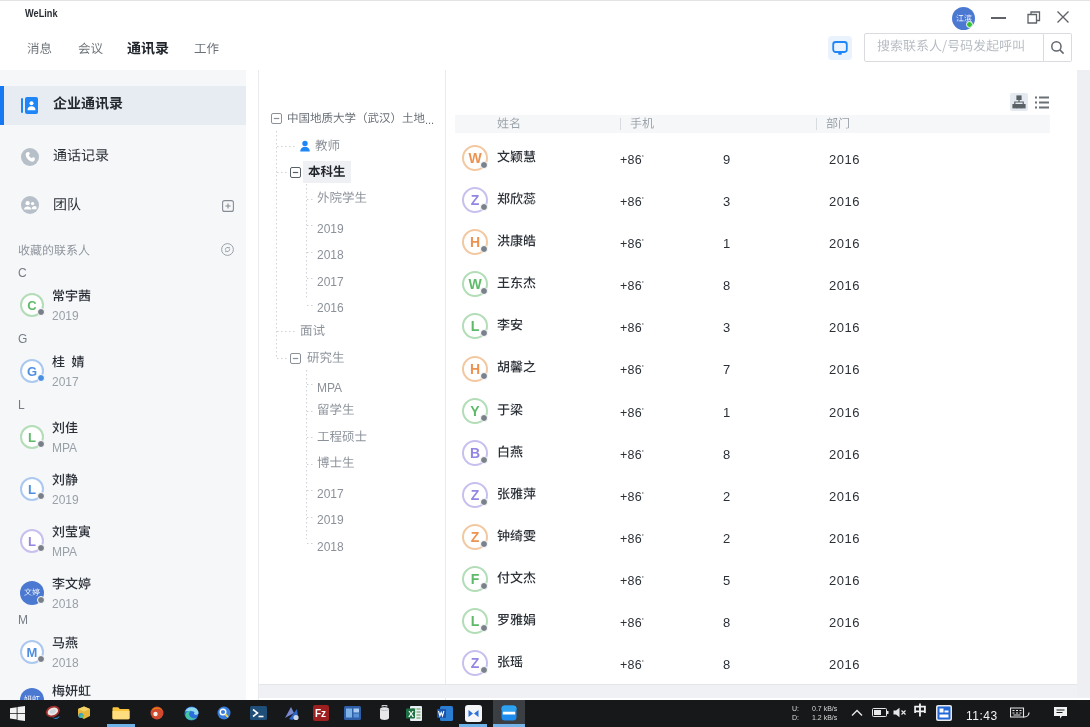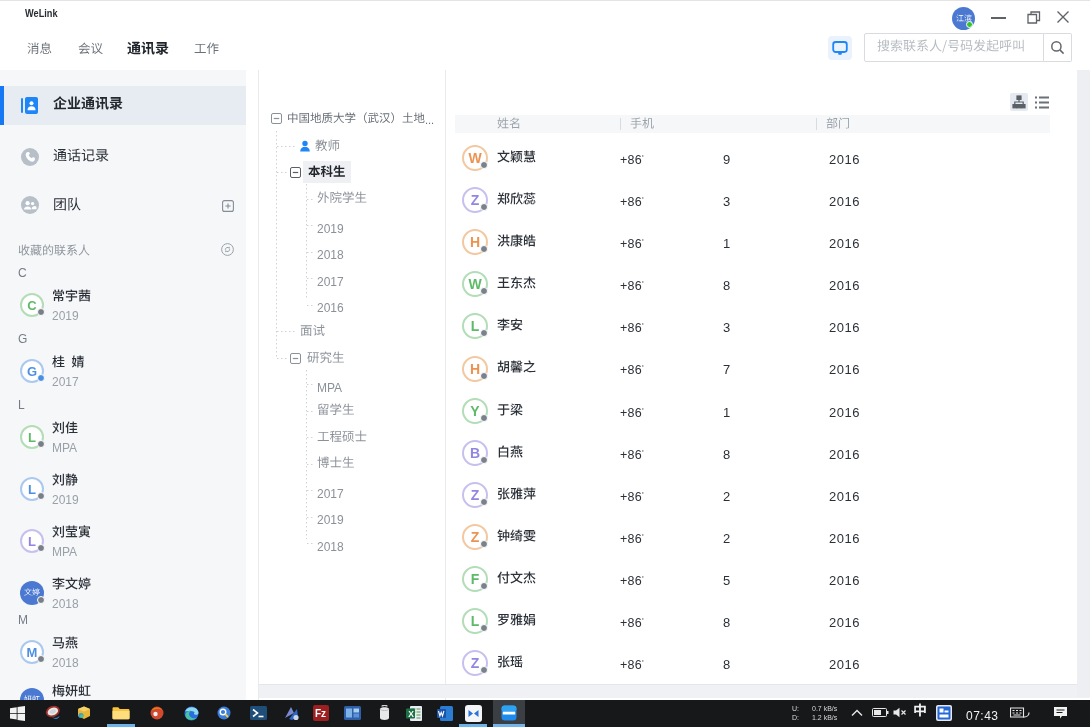--- a/index.html
+++ b/index.html
@@ -729,21 +729,21 @@
           <path transform="translate(0.0,0) scale(0.014,-0.014)" d="M434 850V676H88V169H208V224H434V-89H561V224H788V174H914V676H561V850ZM208 342V558H434V342ZM788 342H561V558H788Z"></path>
         </g>
       </svg></div>
 <svg class="abs" style="left:936px;top:705px" width="16" height="16">
       <rect x="0" y="0" width="16" height="16" rx="2" fill="#e8e8e8"></rect>
       <rect x="1.5" y="1.5" width="13" height="13" rx="1" fill="#2468d8"></rect>
       <rect x="3.5" y="3.5" width="4" height="4" fill="#fff"></rect>
       <rect x="8.5" y="5.5" width="4" height="2" fill="#fff"></rect>
       <rect x="3.5" y="9.5" width="9" height="3" fill="#fff"></rect>
     </svg>
-<div class="abs" style="left:966px;top:706px;"><span style="font-size:12px;color:#f2f2f2;letter-spacing:0.5px">07:43</span></div>
+<div class="abs" style="left:966px;top:706px;"><span style="font-size:12px;color:#f2f2f2;letter-spacing:0.5px">11:43</span></div>
 <svg class="abs" style="left:1010px;top:706px" width="20" height="14">
       <path d="M0.5 2 h13 v9 h-13z" fill="none" stroke="#e8e8e8" stroke-width="1.1"></path>
       <path d="M2.5 4.5 h2 M6 4.5 h2 M9.5 4.5 h2 M2.5 7 h2 M6 7 h2 M9.5 7 h2 M3.5 9 h7" stroke="#e8e8e8" stroke-width="1"></path>
       <path d="M14.5 11 a4.5 4.5 0 0 0 4.5 -4.5 M13 11 l3 0" fill="none" stroke="#e8e8e8" stroke-width="1.2"></path>
     </svg>
 <svg class="abs" style="left:1053px;top:706px" width="15" height="14">
       <path d="M1 1 H14 V10 H9 L7 12.5 L7 10 H1z" fill="#f2f2f2"></path>
       <path d="M3.5 4 H11.5 M3.5 6.5 H9.5" stroke="#17181a" stroke-width="1"></path>
     </svg>
 </div>

